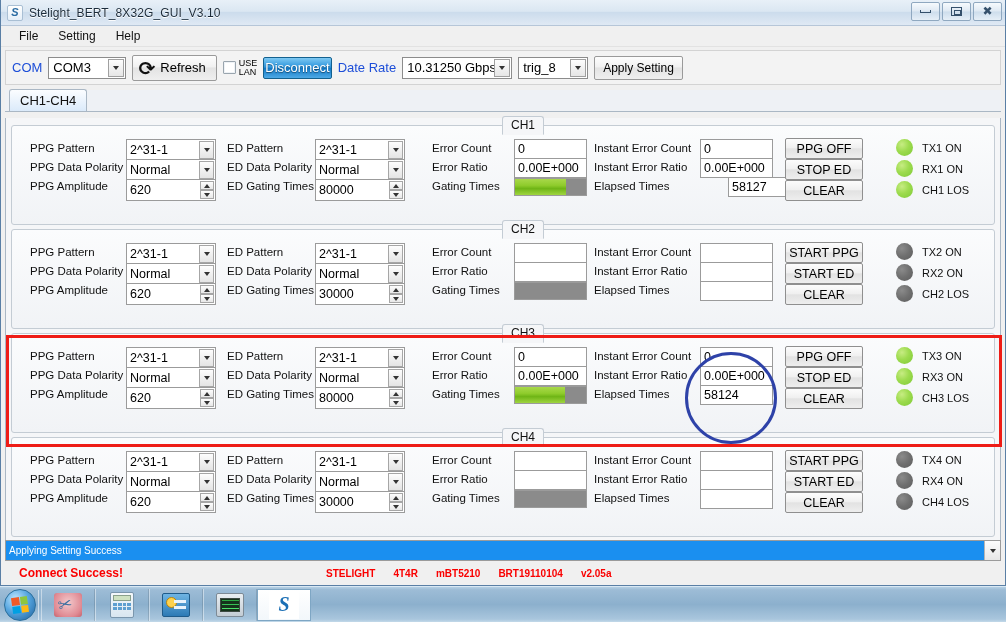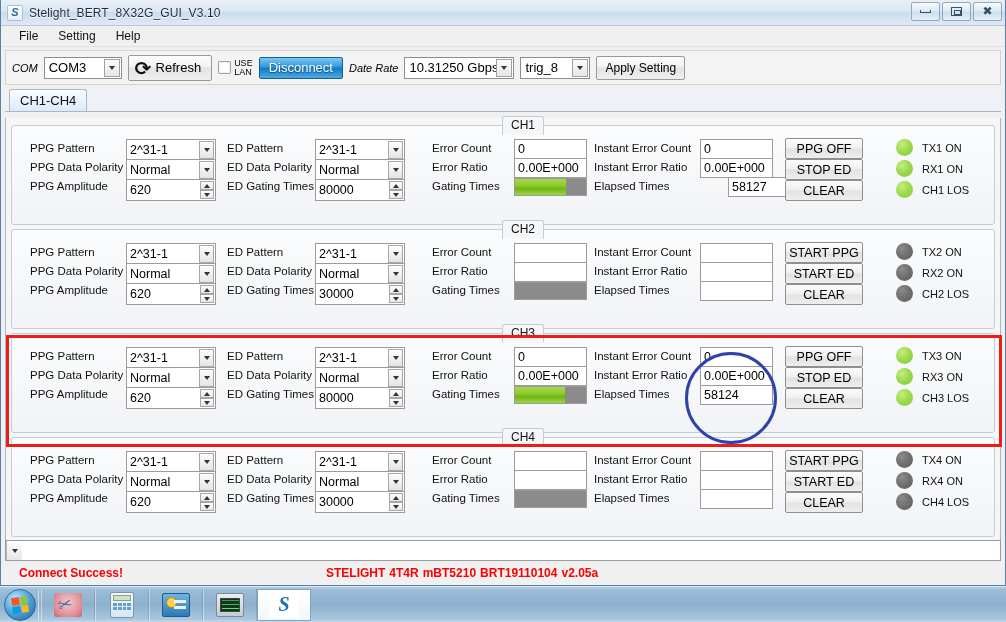--- a/index.html
+++ b/index.html
@@ -77,21 +77,21 @@
   
   .toolbar {
     margin: 3px 4px 0 4px;
     height: 35px;
     background: #f3f3f3;
     border: 1px solid #d3d3d3;
     display: flex; align-items: center;
     padding: 0 6px;
     gap: 6px;
   }
-  .tb-label { font-size: 11px; color: #000000; font-style: italic; }
+  .tb-label { font-size: 13px; color: #1d4ed8; }
 
   .combo {
     position: relative;
     height: 22px;
     background: #fff;
     border: 1px solid #8c8c8c;
     display: flex; align-items: center;
     font-size: 13px;
     padding-left: 4px;
     color: #000;
@@ -139,21 +139,21 @@
   }
   .chk-label { font-size: 9px; line-height: 9px; color: #000; }
 
   .disconnect-btn {
     height: 22px;
     background: linear-gradient(180deg,#7ec8f2 0%, #2e96dd 45%, #1279c6 52%, #4eaae6 100%);
     border: 1px solid #13618f;
     border-radius: 2px;
     color: #fff; font-size: 13px; font-weight: normal;
     display:flex; align-items:center; justify-content:center;
-    padding: 0 9px;
+    padding: 0 1px;
     text-shadow: 0 1px 1px rgba(0,0,0,.45);
   }
 
   
   .tabstrip {
     margin: 5px 4px 0 4px;
     height: 22px;
     border-bottom: 1px solid #aab7c4;
     background: #eef1f5;
     display: flex; align-items: flex-end;
@@ -337,22 +337,22 @@
     height: 24px;
     background: #f0f0f0;
     display: flex; align-items: center;
   }
   .bb-left {
     font-size: 12px; font-weight: bold; color: #fa0000;
     margin-left: 18px;
   }
   .bb-right {
     position: absolute; left: 325px;
-    font-size: 12px; font-weight: bold; color: #fa0000;
-    display: flex; gap: 4px;
+    font-size: 10px; font-weight: bold; color: #fa0000;
+    display: flex; gap: 18px;
   }
 
   
   .taskbar {
     position: absolute; left: 0; top: 586px;
     width: 1006px; height: 36px;
     background: linear-gradient(180deg,#b4cfe3 0%, #9dbcd6 8%, #8cb0cd 50%, #a9c6dd 92%, #c3d9e9 100%);
     border-top: 1px solid #d8e8f4;
     display: flex; align-items: center;
   }
@@ -975,20 +975,21 @@
         <span class="ledlabel">CH4 LOS</span>
       </div>
     </div>
   </div>
       </div>
   <div class="annot-rect" style="left: 0px; top: 217px; width: 996px; height: 112px;"></div>
       <div class="annot-ellipse" style="left: 679px; top: 234px; width: 92px; height: 92px;"></div>
     </div>
 
   <div class="statuslist">
+    <div class="sel">Applying Setting Success</div>
     <div class="sbar">
         <i class="tri-down"></i>
       </div>
   </div>
 
   <div class="bottombar">
     <div class="bb-left">Connect Success!</div>
     <div class="bb-right">
       <span>STELIGHT</span>
       <span>4T4R</span>

